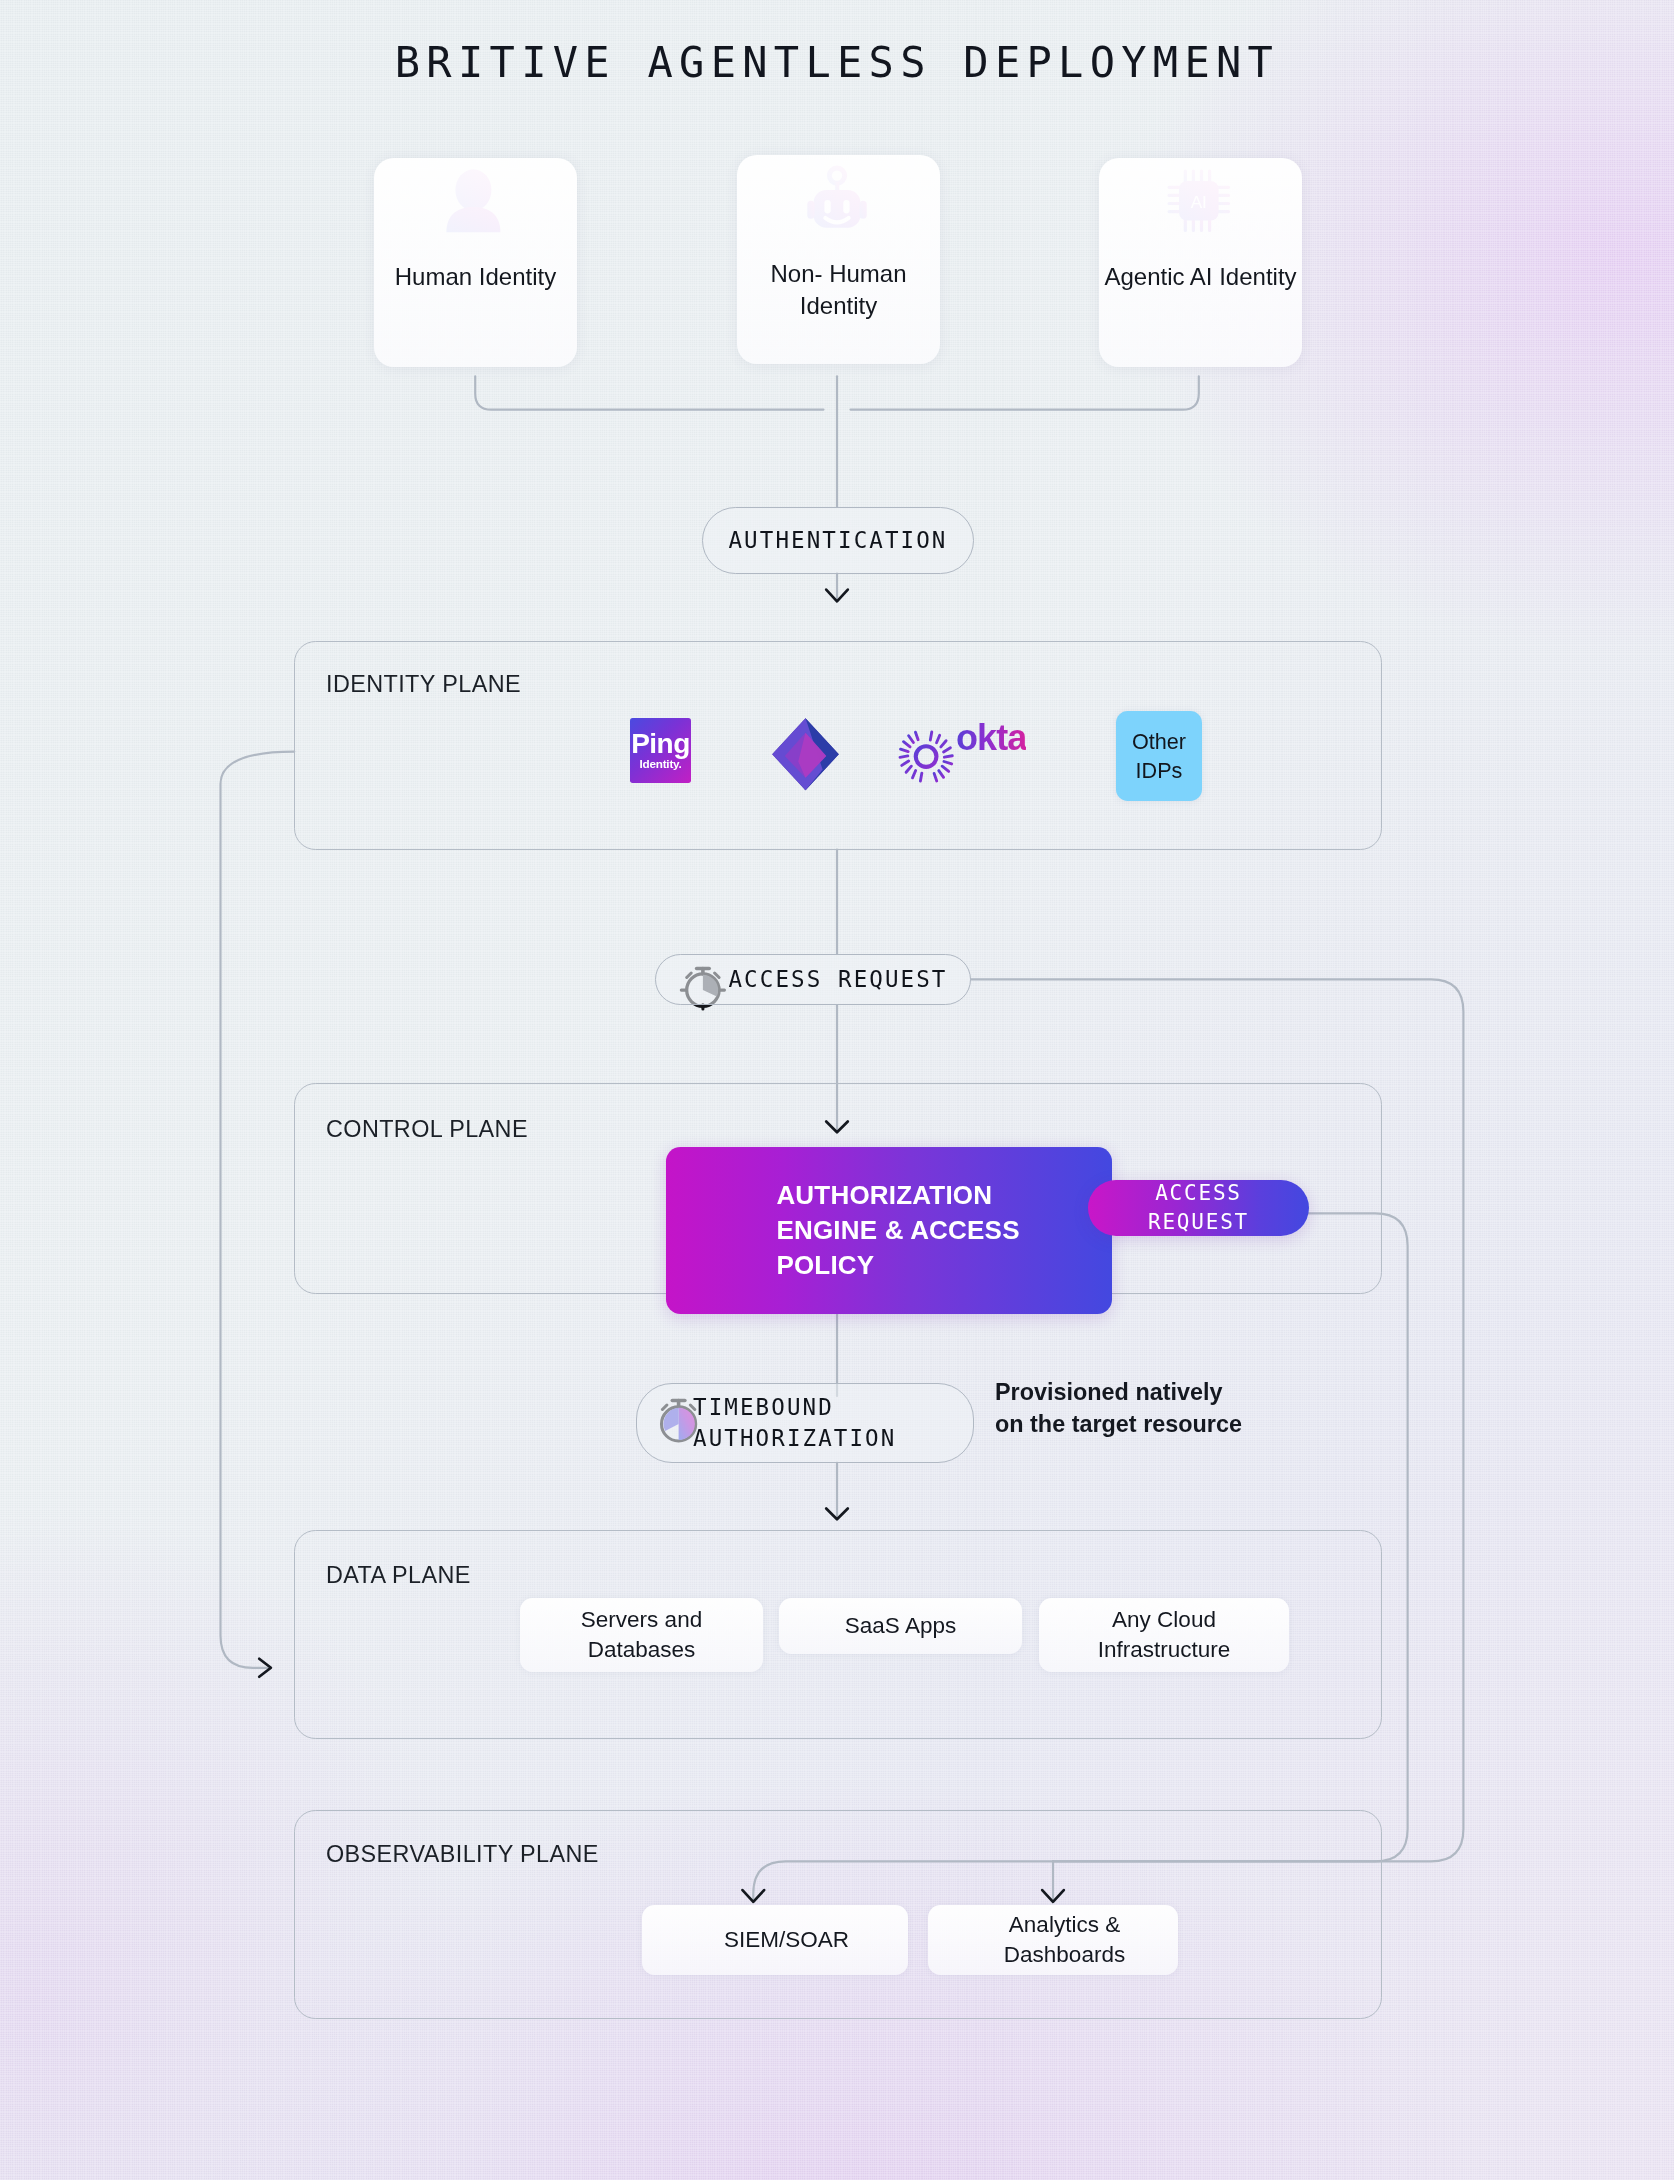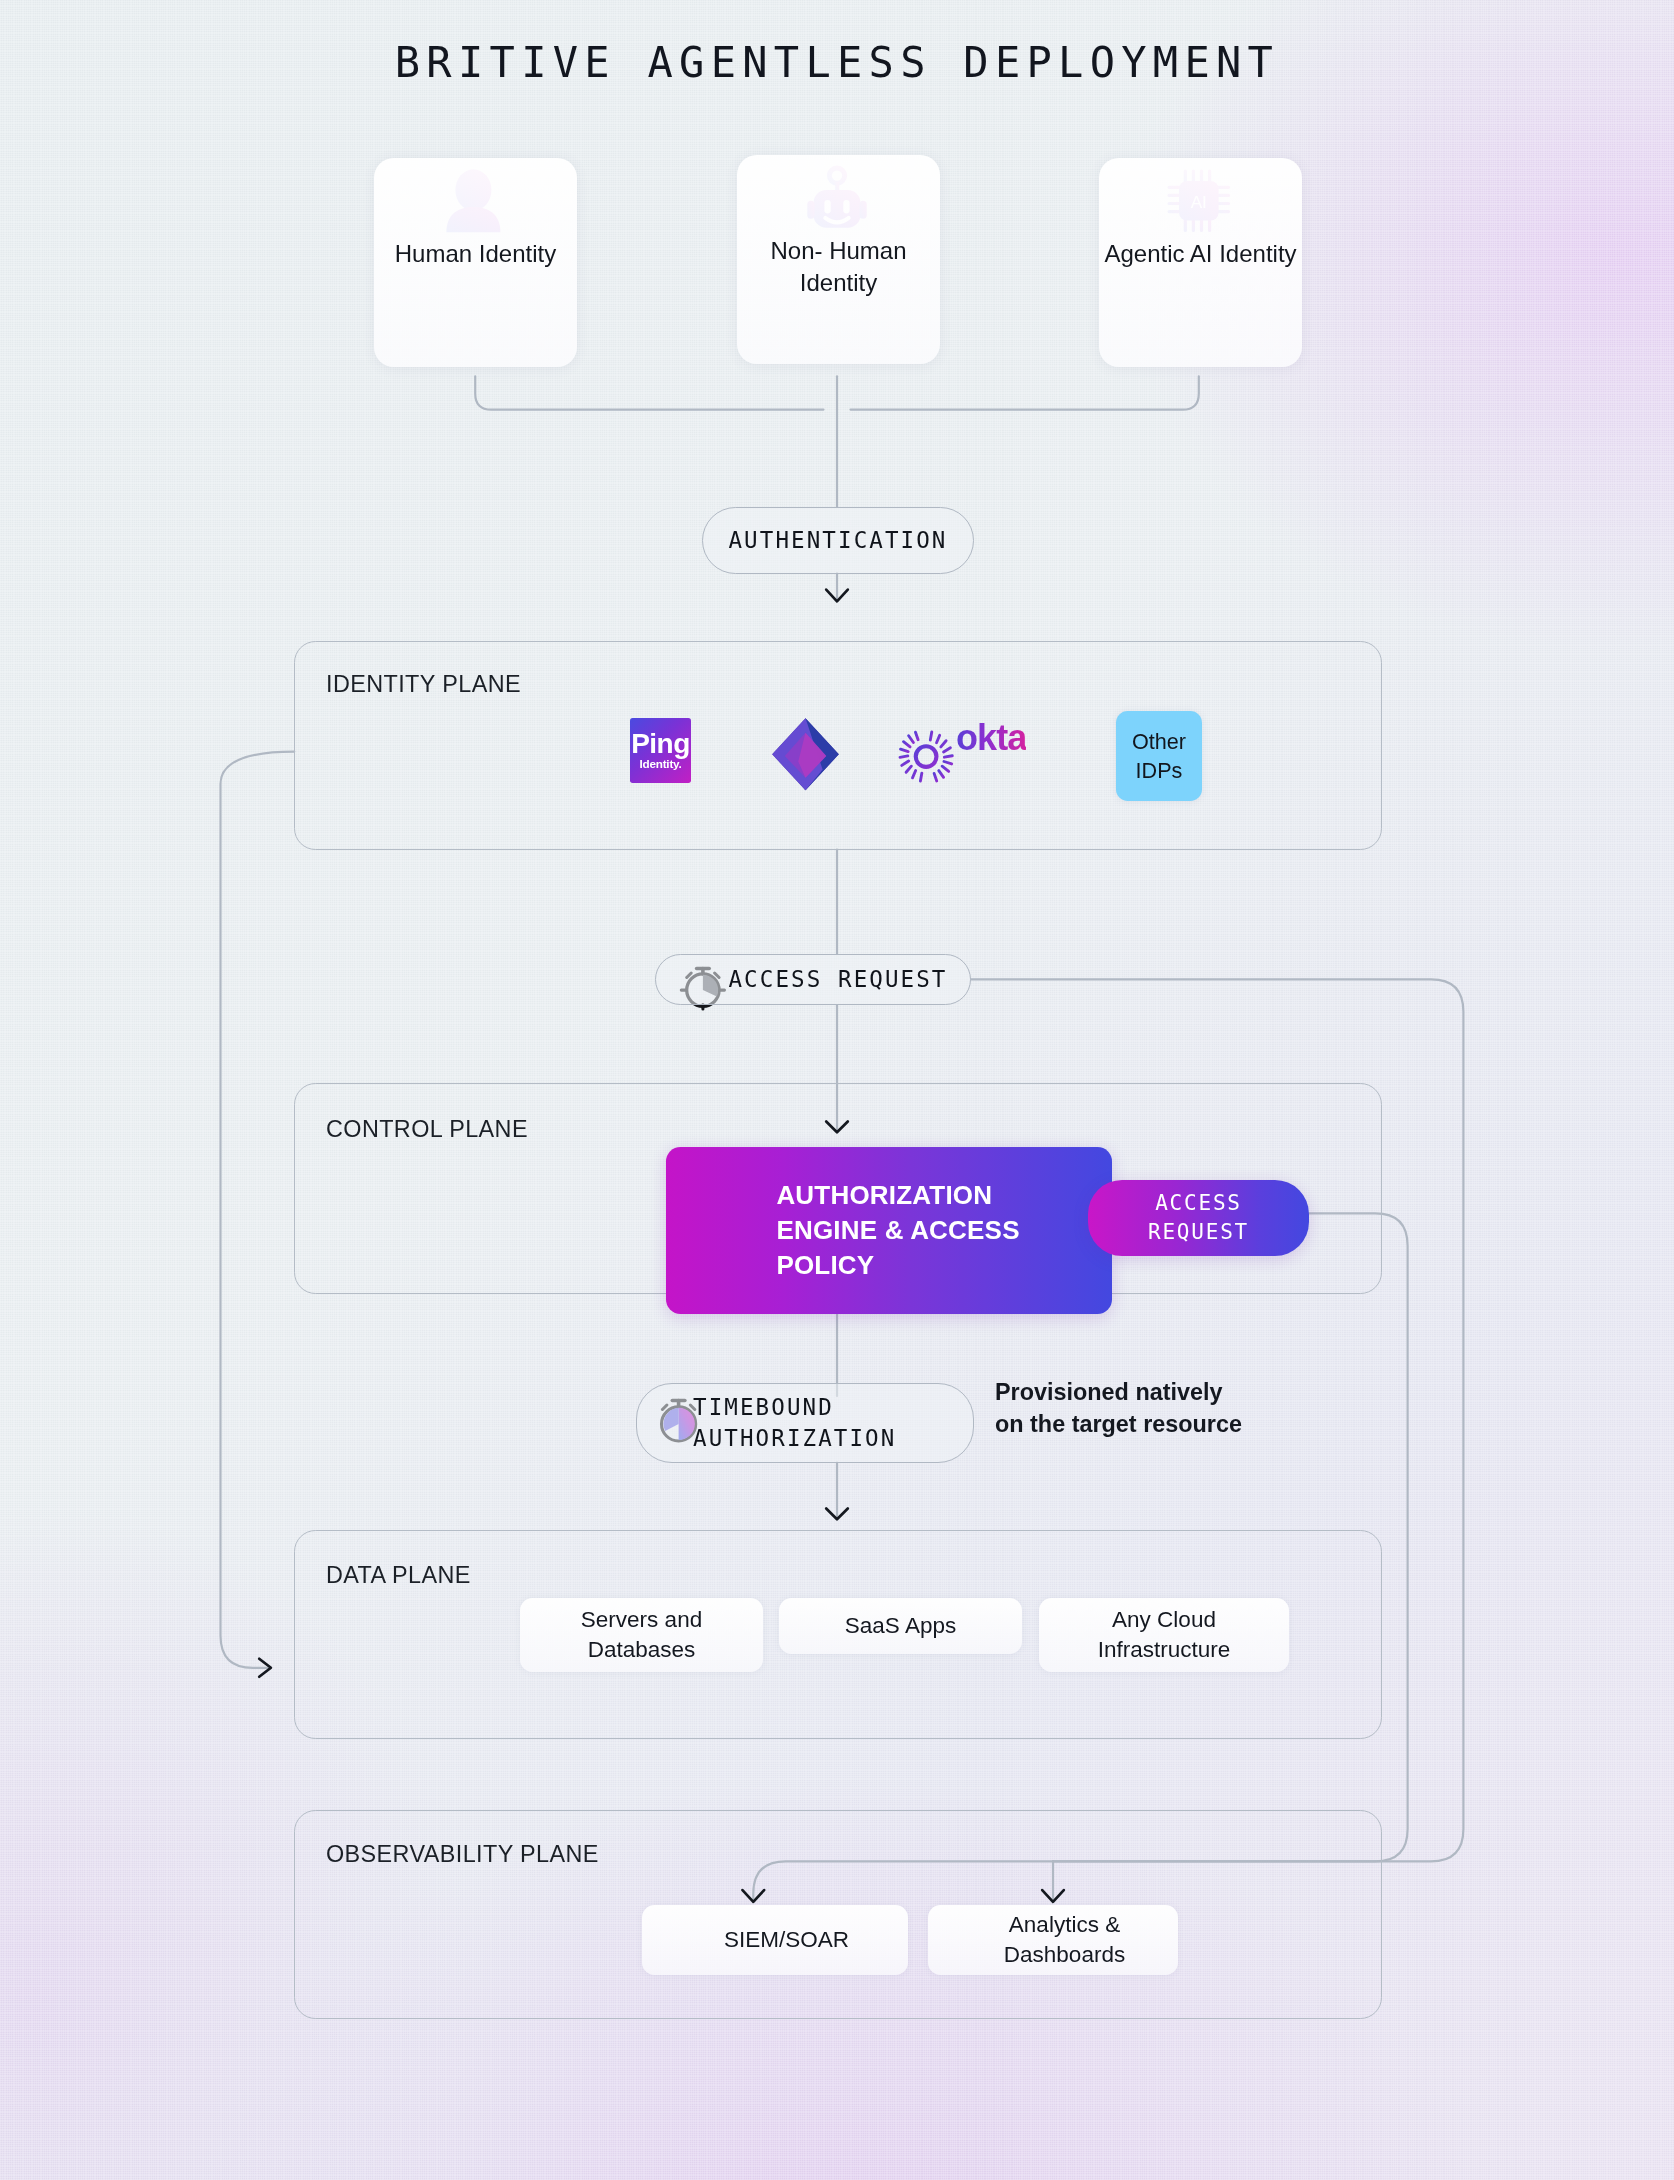--- a/index.html
+++ b/index.html
@@ -24,21 +24,21 @@
     font-family:"DejaVu Sans Mono","Liberation Mono",monospace;
     font-size:42px;letter-spacing:6.3px;color:#12161f;font-weight:400;white-space:pre;
   }
 
   
   .idcard{
     width:203px;height:209px;border-radius:20px;
     background:linear-gradient(180deg,rgba(255,255,255,.97),rgba(252,252,254,.86));
     box-shadow:0 1.8px 12.6px rgba(80,90,130,.07);
     display:flex;flex-direction:column;align-items:center;justify-content:flex-start;
-    padding-top:8px;
+    padding-top:31px;
   }
   .idcard .lbl{margin-top:5.4px;font-size:24px;line-height:32px;color:#14181f;text-align:center;width:100%;}
 
   
   .plane{
     border:1.4px solid #b4bcc6;border-radius:21.6px;background:transparent;
   }
   .planelbl{font-size:23.4px;color:#1b2027;letter-spacing:0.4px;}
 
   
@@ -61,21 +61,21 @@
 
   
   #authbox{
     width:446px;height:167px;border-radius:14.4px;
     background:linear-gradient(90deg,#c414c8 0%,#a81fd4 26%,#7b35d8 55%,#4348e0 100%);
     display:flex;align-items:center;gap:14.4px;padding:0 16px 0 20px;
     box-shadow:0 3.6px 16px rgba(110,40,180,.18);
   }
   #authbox .btxt{color:#fff;font-size:26px;line-height:35px;font-weight:700;letter-spacing:0.2px;}
   #accreqpill{
-    width:221px;height:76px;border-radius:34px;
+    width:221px;height:56px;border-radius:34px;
     background:linear-gradient(90deg,#c916c8 0%,#9a26d2 40%,#5a3fdd 78%,#4348e0 100%);
     display:flex;align-items:center;justify-content:center;
     color:#fff;font-family:"DejaVu Sans Mono","Liberation Mono",monospace;
     font-size:21px;letter-spacing:1.8px;line-height:29px;text-align:center;white-space:pre-line;
     box-shadow:0 3.6px 14.4px rgba(110,40,180,.18);
   }
 
   
   #pinglogo{width:61px;height:65px;border-radius:2.7px;
     background:linear-gradient(135deg,#4a4ae0 0%,#7a32d6 42%,#c21fc4 100%);

